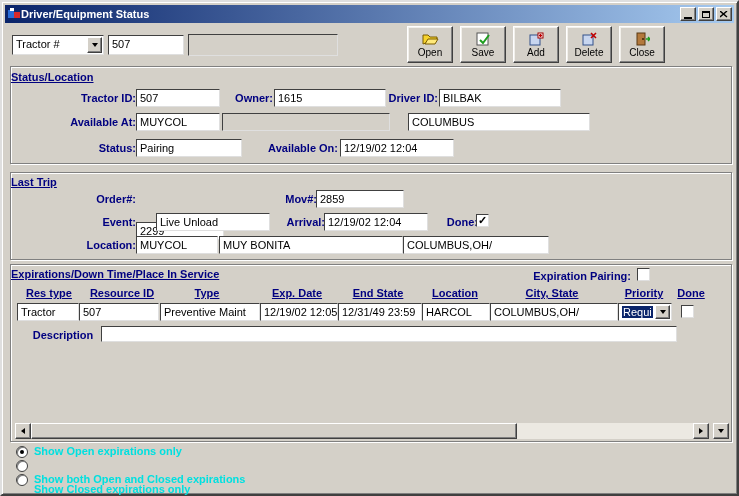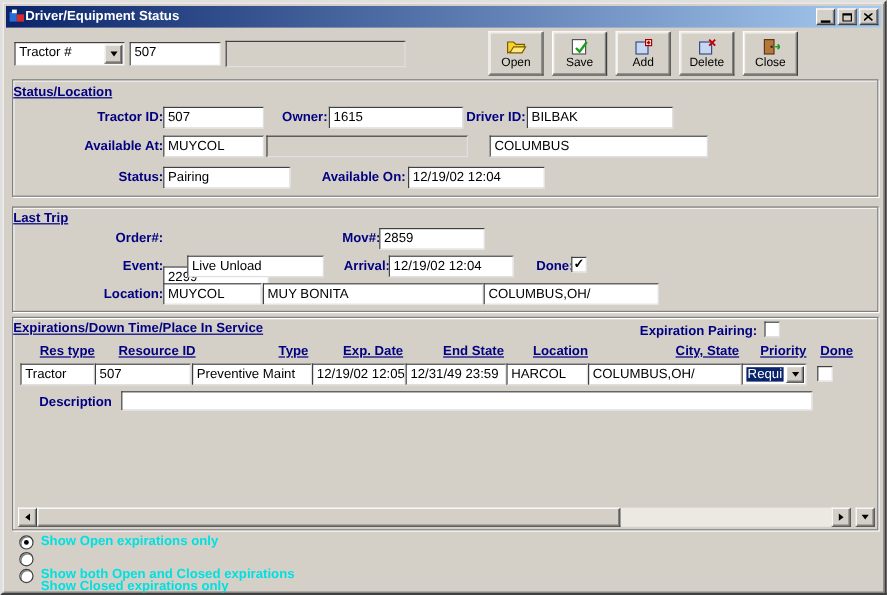--- a/index.html
+++ b/index.html
@@ -27,21 +27,21 @@
     padding:2px 3px;font-size:11px;line-height:13px;color:#000;
     white-space:nowrap;overflow:hidden;}
   .field.gray{background:var(--surface);}
   .lbl{position:absolute;font-size:11px;font-weight:bold;color:var(--label-navy);
     text-align:right;white-space:nowrap;}
   .group{position:absolute;border:1px solid #808080;
     box-shadow:1px 1px 0 #ffffff, inset 1px 1px 0 #ffffff;}
   .gtitle{position:absolute;left:0;width:100%;text-align:left;font-size:11px;
     font-weight:bold;color:var(--label-navy);text-decoration:underline;}
   .colhdr{position:absolute;font-size:11px;font-weight:bold;color:var(--label-navy);
-    text-decoration:underline;text-align:right;white-space:nowrap;}
+    text-decoration:underline;text-align:center;white-space:nowrap;}
   .btn{position:absolute;width:46px;height:37px;background:var(--surface);
     border:1px solid;border-color:#ffffff #404040 #404040 #ffffff;
     box-shadow:inset -1px -1px 0 #808080, inset 1px 1px 0 #f2f0eb;
     display:flex;flex-direction:column;align-items:center;justify-content:center;
     gap:1px;font-size:10px;color:#000;cursor:default;}
   .checkbox{position:absolute;width:13px;height:13px;background:#fff;
     border:1px solid;border-color:#404040 #dfdfdf #dfdfdf #404040;
     font-size:11px;line-height:11px;text-align:center;font-weight:bold;color:#000;}
   .checkbox.checked::after{content:"\2713";}
   .radio{position:absolute;width:12px;height:12px;border-radius:50%;background:#fff;

